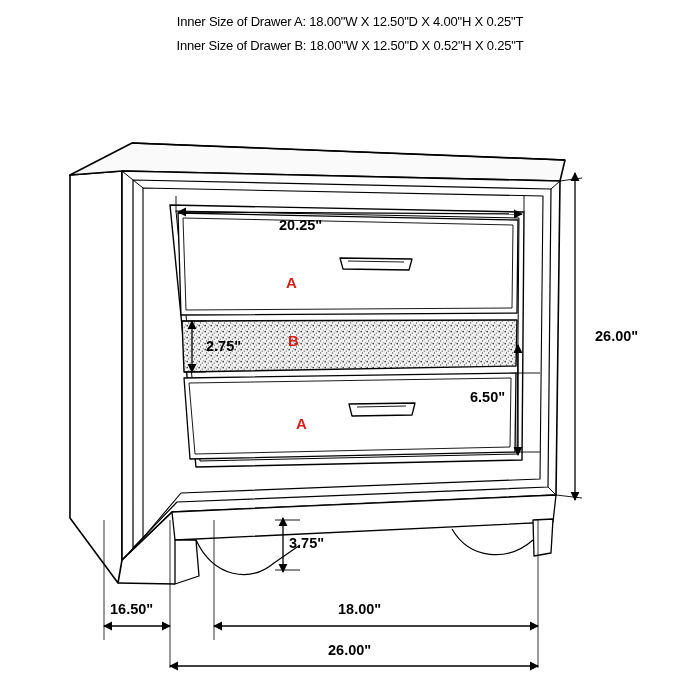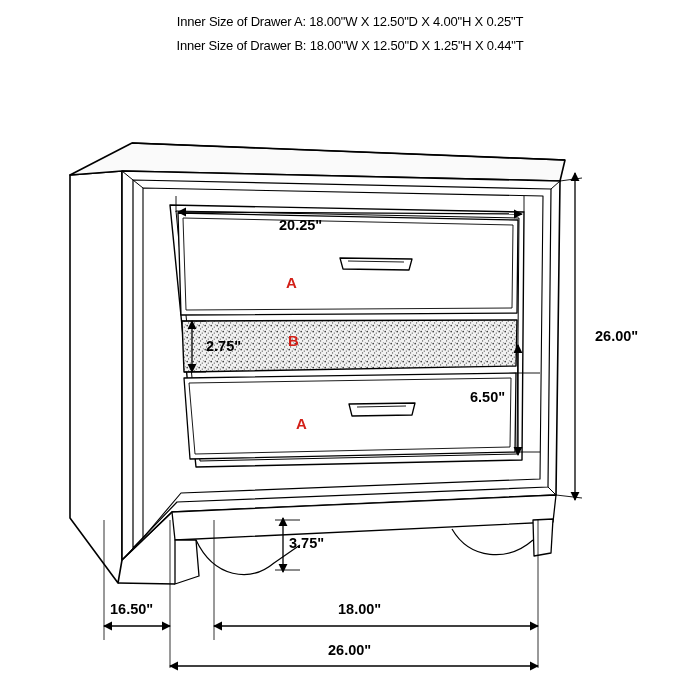--- a/index.html
+++ b/index.html
@@ -45,21 +45,21 @@
     font-size: 15px;
     font-weight: bold;
   }
 </style>
 </head>
 <body>
 
 <div id="stage">
 
   <div class="hdr" id="hdr1">Inner Size of Drawer A: 18.00"W X 12.50"D X 4.00"H X 0.25"T</div>
-  <div class="hdr" id="hdr2">Inner Size of Drawer B: 18.00"W X 12.50"D X 1.25"H X 0.44"T</div>
+  <div class="hdr" id="hdr2">Inner Size of Drawer B: 18.00"W X 12.50"D X 0.52"H X 0.25"T</div>
 
   <svg width="700" height="700" viewBox="0 0 700 700">
     <defs>
       <marker id="ah" viewBox="0 0 10 10" refX="9" refY="5" markerWidth="7" markerHeight="7" orient="auto-start-reverse">
         <path d="M 0 0 L 10 5 L 0 10 z" fill="#000"></path>
       </marker>
       <pattern id="speck" width="6" height="6" patternUnits="userSpaceOnUse">
         <rect width="6" height="6" fill="#f2f2f2"></rect>
         <circle cx="1.2" cy="1.6" r="0.85" fill="#3a3a3a"></circle>
         <circle cx="4.3" cy="3.1" r="0.7" fill="#555"></circle>

